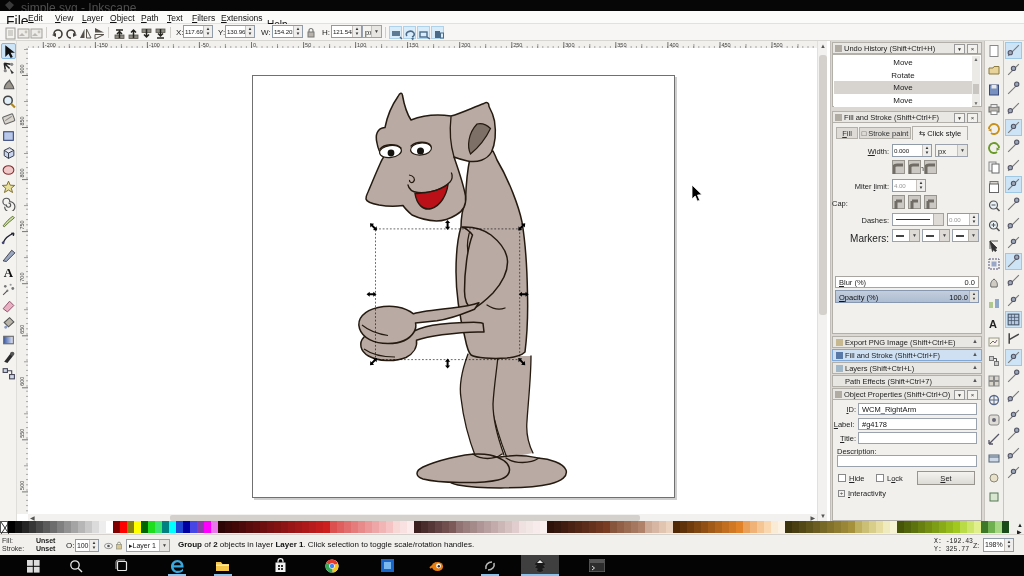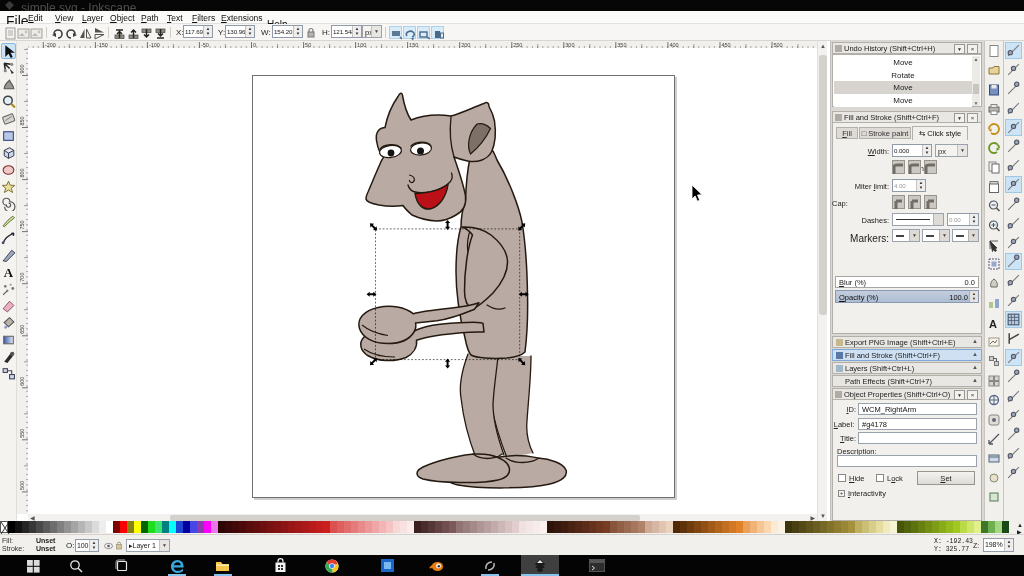--- a/index.html
+++ b/index.html
@@ -1018,20 +1018,21 @@
 <div style="position:absolute;left:75px;top:4px;width:24px;height:13px;background:#fff;border:1px solid #8f9ba8;box-sizing:border-box;font-size:7px;color:#1a1a1a;letter-spacing:-0.1px;padding:2px 8px 0 1px;overflow:hidden">100<div style="position:absolute;right:0;top:0;width:8px;height:11px;background:#efeeec;border-left:1px solid #c5c2bd;font-size:4.5px;line-height:5px;text-align:center;color:#333">▲<br>▼</div></div>
 <svg class="abs" style="left:104px;top:7px" width="9" height="8">
       <ellipse cx="4.5" cy="4" rx="4" ry="2.6" fill="#f8f8f8" stroke="#777" stroke-width="0.8"></ellipse>
       <circle cx="4.5" cy="4" r="1.3" fill="#555"></circle>
     </svg>
 <svg class="abs" style="left:115px;top:6px" width="8" height="9">
       <rect x="1.5" y="3.5" width="5" height="4.5" fill="#d8c890" stroke="#998" stroke-width="0.8"></rect>
       <path d="M2.5,3.5 V2.6 a1.5,1.5 0 0 1 3,0 V3.5" fill="none" stroke="#998"></path>
     </svg>
 <div style="position:absolute;left:126px;top:4px;width:44px;height:13px;background:#fff;border:1px solid #9aa3ad;box-sizing:border-box;font-size:7px;color:#1a1a1a;padding:2px 10px 0 2px;overflow:hidden">▸Layer 1<div style="position:absolute;right:0;top:0;width:9px;height:11px;background:#e8e6e3;border-left:1px solid #c5c2bd;font-size:5px;line-height:10px;text-align:center;color:#444">▼</div></div>
+<span class="abs" style="left:178px;top:5px;font-size:8px;color:#111"><b>Group</b> of <b>2</b> objects in layer <b>Layer 1</b>. Click selection to toggle scale/rotation handles.</span>
 <span class="abs" style="left:934px;top:3px;font-size:6.5px;color:#222;font-family:'Liberation Mono',monospace">X: -192.43</span>
 <span class="abs" style="left:934px;top:11px;font-size:6.5px;color:#222;font-family:'Liberation Mono',monospace">Y:  325.77</span>
 <span class="abs" style="left:973px;top:7px;font-size:7px;color:#222">Z:</span>
 <div style="position:absolute;left:983px;top:3px;width:31px;height:14px;background:#fff;border:1px solid #8f9ba8;box-sizing:border-box;font-size:7px;color:#1a1a1a;letter-spacing:-0.1px;padding:2px 8px 0 1px;overflow:hidden">198%<div style="position:absolute;right:0;top:0;width:8px;height:12px;background:#efeeec;border-left:1px solid #c5c2bd;font-size:4.5px;line-height:5px;text-align:center;color:#333">▲<br>▼</div></div>
 </div>
 <div class="abs" style="left:0;top:555px;width:1024px;height:21px;background:#040404">
 <svg class="abs" style="left:27px;top:4.5px" width="13" height="13">
       <rect x="0" y="0" width="5.8" height="5.8" fill="#dcdcdc"></rect>
       <rect x="6.8" y="0" width="5.8" height="5.8" fill="#dcdcdc"></rect>
       <rect x="0" y="6.8" width="5.8" height="5.8" fill="#dcdcdc"></rect>

